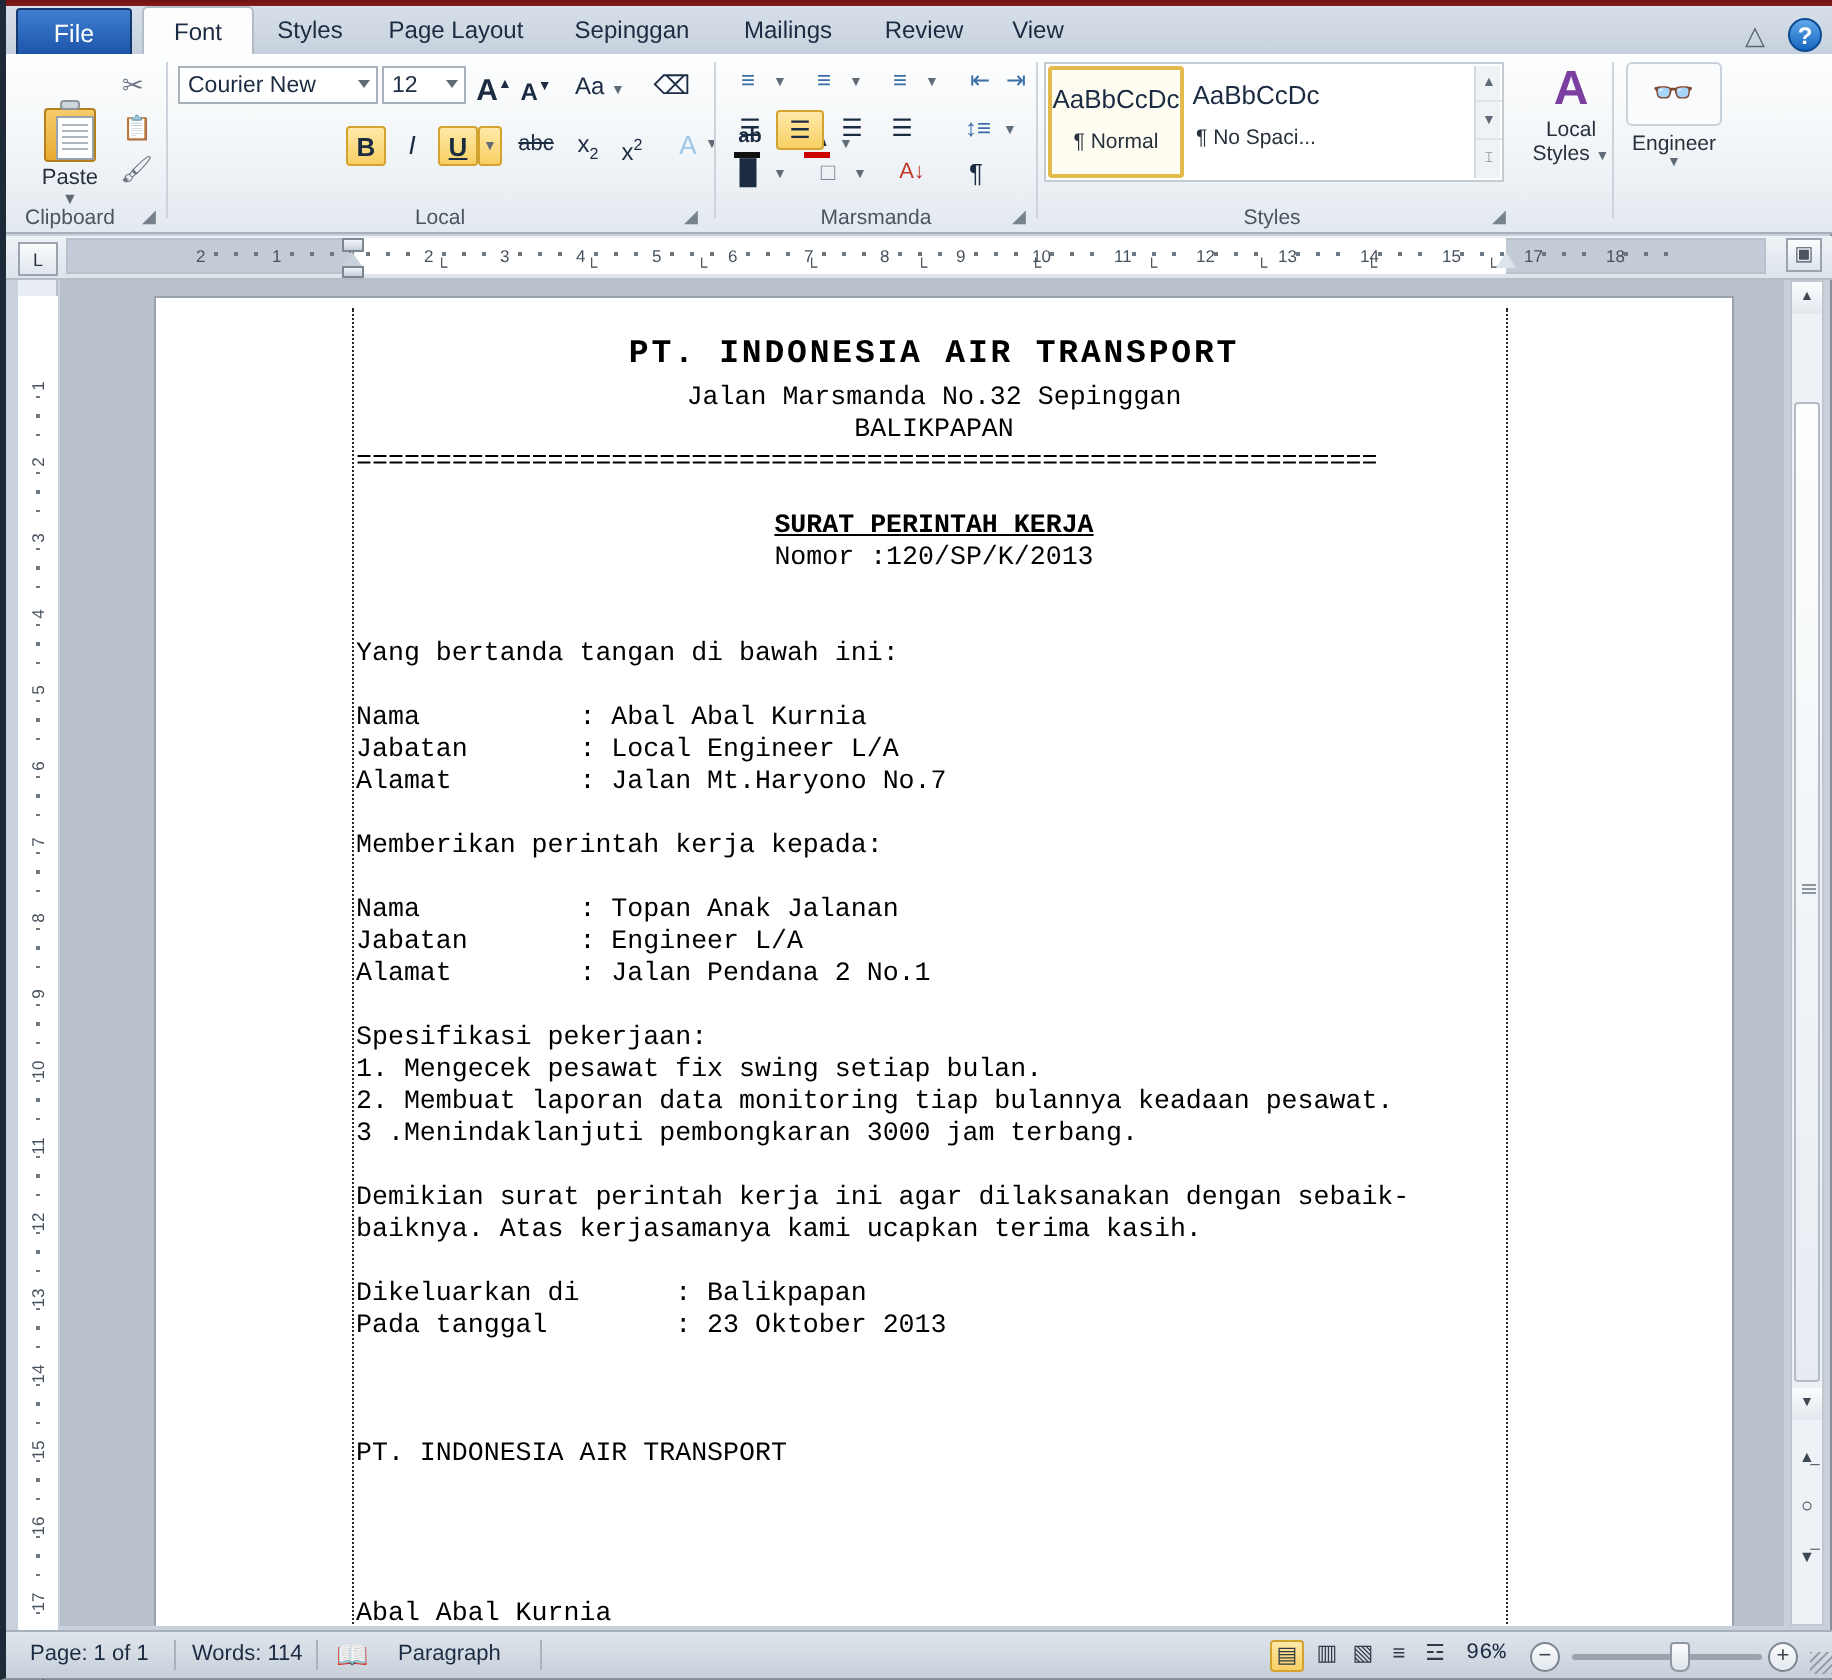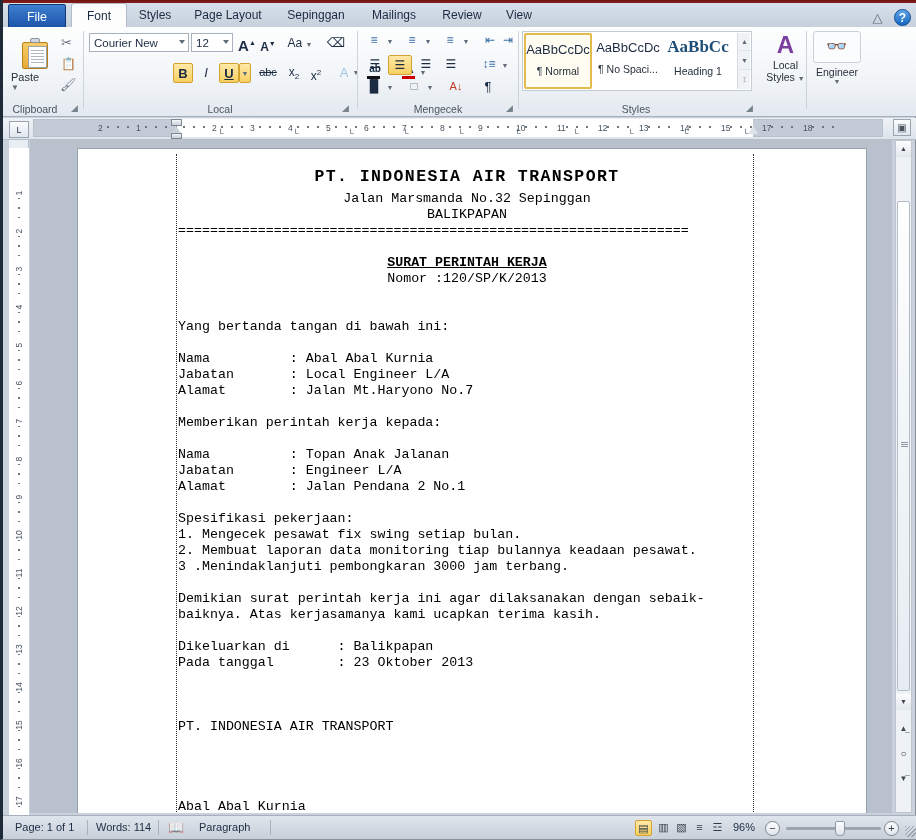--- a/index.html
+++ b/index.html
@@ -38,21 +38,21 @@
            background:linear-gradient(to bottom,#fdfefe 0%, #f2f5f8 55%, #e3e9f0 100%);
            border-bottom:1px solid #a7b0ba; }
   .grp{ position:absolute; top:0; height:90px; }
   .grp .glabel{ position:absolute; bottom:2px; width:100%; text-align:center;
                 font-size:10.5px; color:#4a5560; }
   .gsep{ position:absolute; top:4px; width:1px; height:78px; background:#ccd3da; }
   .dlaunch{ position:absolute; bottom:3px; width:11px;height:11px;
             color:#77828d; font-size:9px; line-height:11px; text-align:center;}
 
   
-  .paste{ position:absolute; left:8px; top:11px; width:48px; text-align:left; font-size:11px; color:#27313c;}
+  .paste{ position:absolute; left:8px; top:23px; width:48px; text-align:center; font-size:11px; color:#27313c;}
   .clipimg{ width:30px;height:32px;margin:0 auto 1px; position:relative; }
   .clipbody{ position:absolute; left:2px; top:4px; width:26px;height:27px;
              background:linear-gradient(to bottom,#f6cb6a,#e8ab32);
              border:1px solid #b5801c; border-radius:2px; }
   .clippaper{ position:absolute; left:8px; top:8px; width:19px;height:22px;
               background:#fff; border:1px solid #9aa3ad;}
   .clippaper:after{ content:""; position:absolute; left:2px; top:3px; width:13px; height:1px;
                     box-shadow:0 0 0 0 #aeb6be,0 3px 0 0 #aeb6be,0 6px 0 0 #aeb6be,0 9px 0 0 #aeb6be,0 12px 0 0 #aeb6be;
                     background:#aeb6be;}
   .clipclamp{ position:absolute; left:10px; top:0px; width:10px;height:5px;
@@ -245,38 +245,34 @@
       <div class="btn" style="left:118px;top:28px;width:24px;height:20px;font-size:12px;line-height:19px;color:#3a6ea5;">↕≡</div>
       <div class="btn" style="left:141px;top:30px;width:10px;height:18px;font-size:7px;color:#5f6b77;line-height:18px;">▼</div>
 
       <div class="btn" style="left:4px;top:50px;width:22px;height:20px;font-size:12px;line-height:19px;">█</div>
       <div class="btn" style="left:26px;top:52px;width:10px;height:18px;font-size:7px;color:#5f6b77;line-height:18px;">▼</div>
       <div class="btn" style="left:44px;top:50px;width:22px;height:20px;font-size:12px;line-height:19px;color:#7f8a95;">□</div>
       <div class="btn" style="left:66px;top:52px;width:10px;height:18px;font-size:7px;color:#5f6b77;line-height:18px;">▼</div>
       <div class="btn" style="left:86px;top:50px;width:22px;height:20px;font-size:11px;line-height:19px;color:#c0392b;">A↓</div>
       <div class="btn" style="left:118px;top:50px;width:22px;height:20px;font-size:13px;line-height:19px;"><span>¶</span></div>
 
-      <div class="glabel">Mengecek</div>
+      <div class="glabel">Marsmanda</div>
       <div class="dlaunch" style="left:145px;">◢</div>
     </div>
     <div class="gsep" style="left:515px;"></div>
 
     <div class="grp" style="left:517px;width:235px;">
       <div class="sgal" style="left:2px;width:230px;">
         <div class="sitem sel" style="left:1px;">
           <div class="sprev">AaBbCcDc</div>
           <div class="sname">¶ Normal</div>
         </div>
         <div class="sitem" style="left:71px;">
           <div class="sprev">AaBbCcDc</div>
           <div class="sname">¶ No Spaci...</div>
-        </div>
-        <div class="sitem" style="left:141px;">
-          <div class="sprev" style="font-family:'Liberation Serif',serif;font-size:17px;font-weight:bold;color:#1f4e79;margin-top:4px;">AaBbCс</div>
-          <div class="sname">Heading 1</div>
         </div>
         <div class="sscroll">
           <div class="sarr" style="top:0;">▲</div>
           <div class="sarr" style="top:19px;">▼</div>
           <div class="sarr" style="top:38px;border-bottom:none;">⌶</div>
         </div>
       </div>
       <div style="position:absolute;left:238px;top:4px;width:55px;text-align:center;">
         <div style="font-size:24px;font-weight:bold;color:#7b3fa0;line-height:28px;">A</div>
         <div style="font-size:10.5px;color:#27313c;line-height:12px;">Local</div>
@@ -497,20 +493,20 @@
     <div class="spellicon" style="left:165px;font-size:13px;color:#2e5f9e;text-align:center;line-height:15px;">📖</div>
     <div class="st" style="left:196px;">Paragraph</div>
     <div class="stsep" style="left:267px;"></div>
 
     <div class="vbtn on" style="left:632px;"><span>▤</span></div>
     <div class="vbtn" style="left:652px;"><span>▥</span></div>
     <div class="vbtn" style="left:670px;"><span>▧</span></div>
     <div class="vbtn" style="left:688px;"><span>≡</span></div>
     <div class="vbtn" style="left:706px;"><span>☲</span></div>
 
-    <div class="st" style="left:730px;">96%</div>
+    <div class="st" style="left:730px;font-family:Liberation Mono, monospace;">96%</div>
     <div class="zcirc" style="left:762px;"><span>−</span></div>
     <div class="zslider" style="left:783px;width:95px;"></div>
     <div class="zthumb" style="left:832px;"></div>
     <div class="zcirc" style="left:881px;"><span>+</span></div>
     <div class="grip-corner"></div>
   </div>
 </div>
 
 </body></html>

